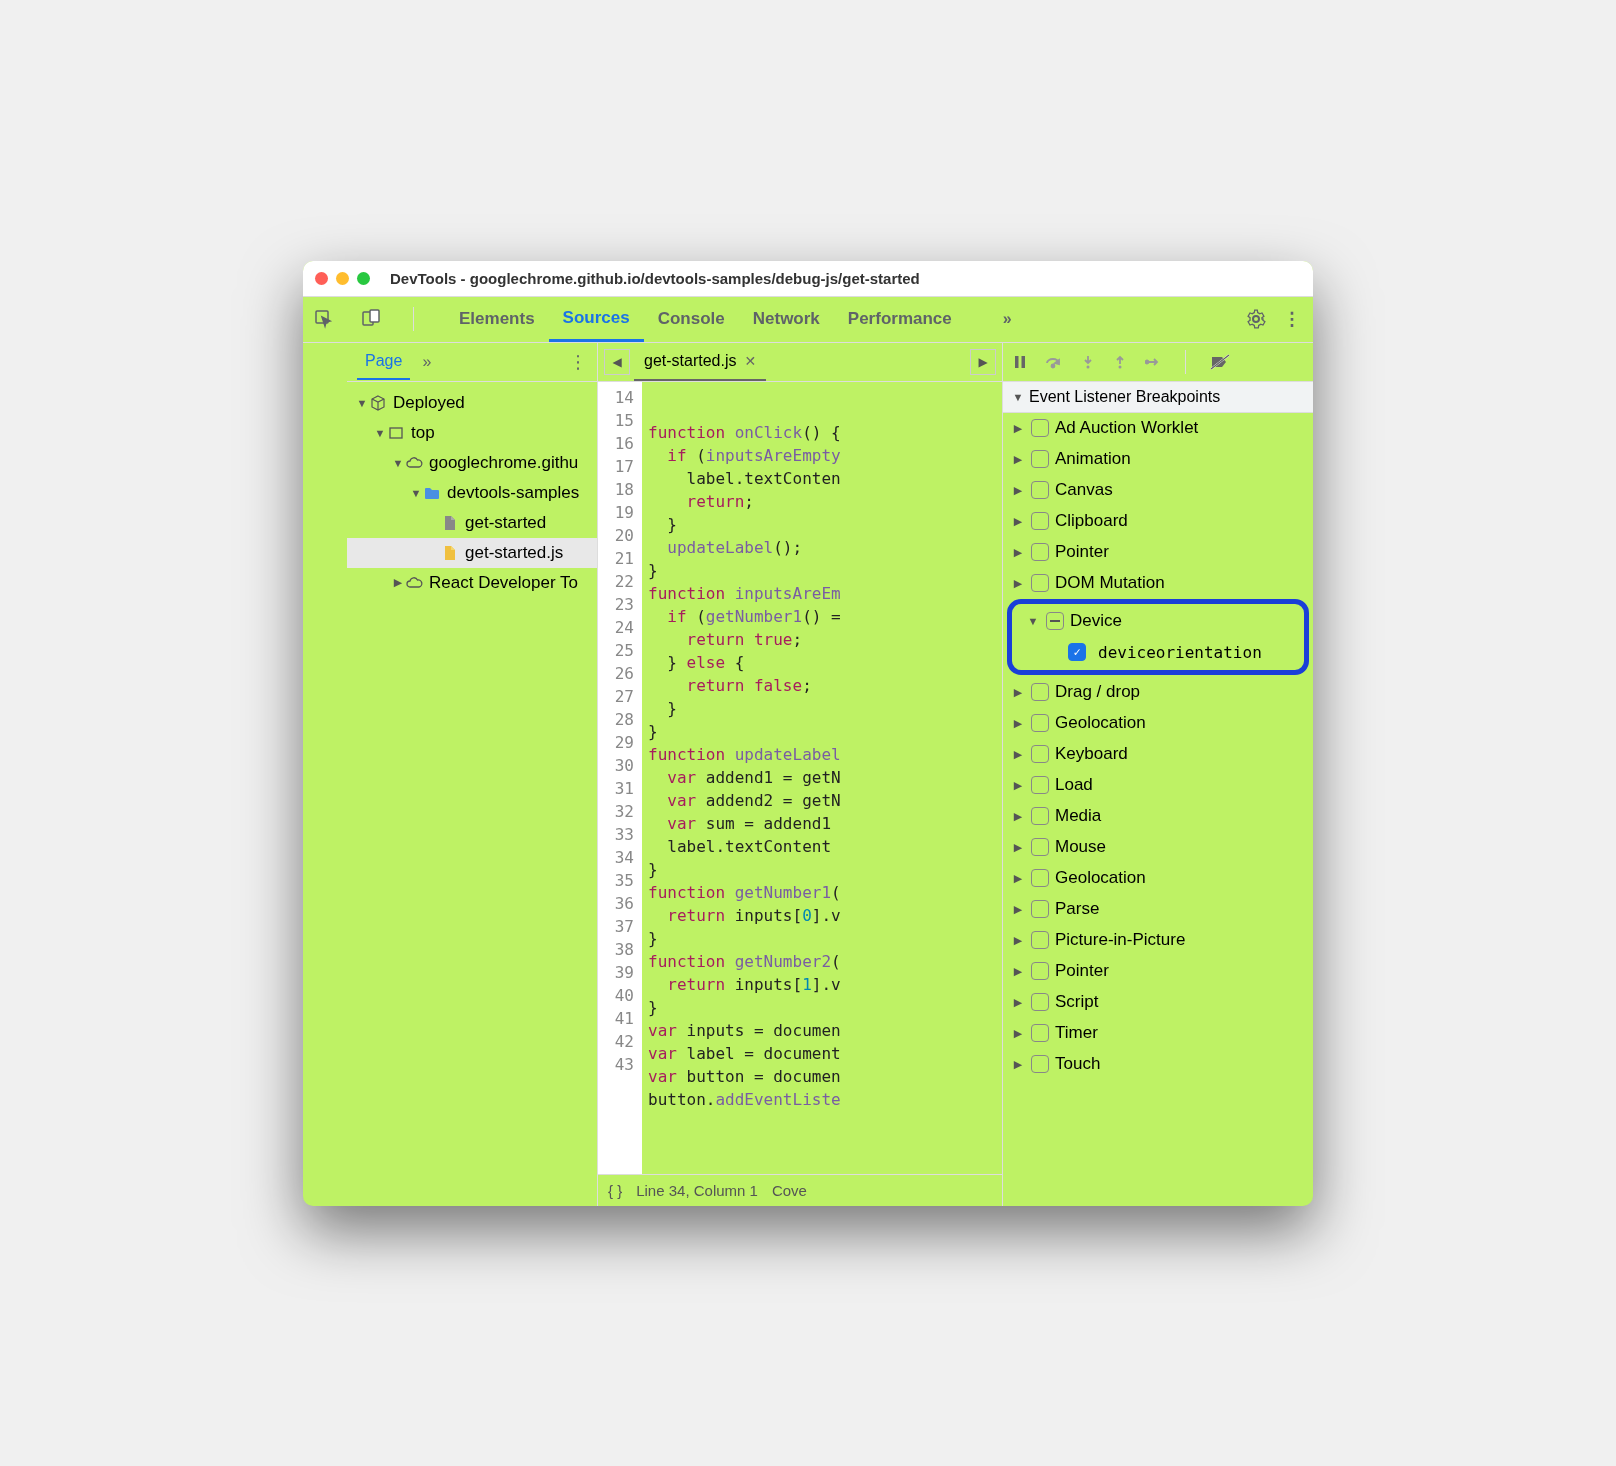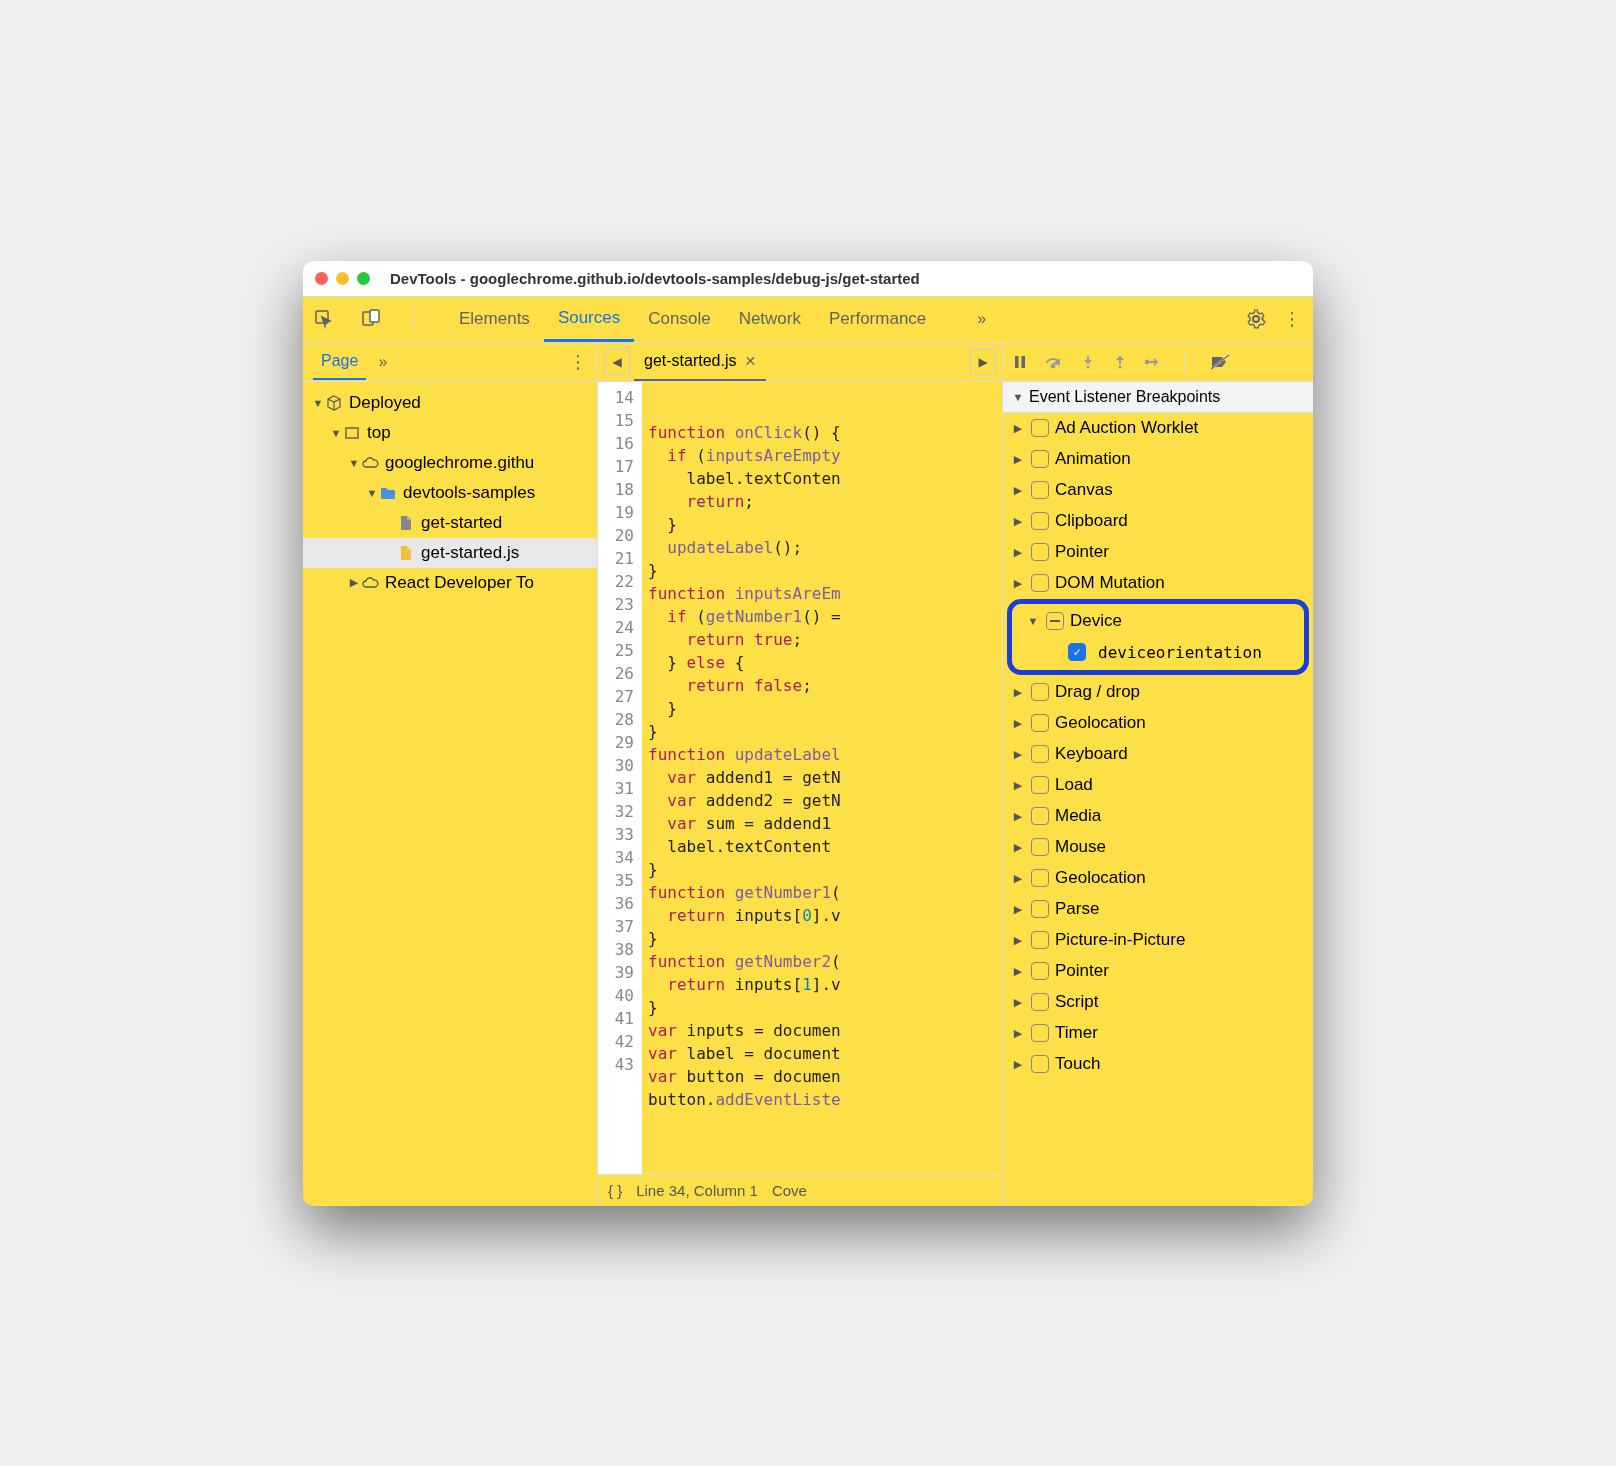--- a/index.html
+++ b/index.html
@@ -1,32 +1,32 @@
 <!DOCTYPE html>
 <html><head>
 <meta charset="utf-8">
 <style>
 * { box-sizing: border-box; margin: 0; padding: 0; }
 body { font-family: -apple-system, "Helvetica Neue", Arial, sans-serif; background: #f0f0f0; width: 1616px; height: 1466px; display: flex; align-items: center; justify-content: center; }
-.window { width: 1010px; height: 945px; background: #fde047; border-radius: 10px; box-shadow: 0 25px 60px rgba(0,0,0,0.5); overflow: hidden; display: flex; flex-direction: column; position: relative; }
+.window { width: 1010px; height: 945px; background: #bef264; border-radius: 10px; box-shadow: 0 25px 60px rgba(0,0,0,0.5); overflow: hidden; display: flex; flex-direction: column; position: relative; }
 .titlebar { height: 36px; background: #fff; display: flex; align-items: center; padding: 0 12px; border-bottom: 1px solid #ddd; }
 .traffic { display: flex; gap: 8px; margin-right: 20px; }
 .tlight { width: 13px; height: 13px; border-radius: 50%; }
 .tlight.close { background: #ff5f57; }
 .tlight.min { background: #ffbd2e; }
 .tlight.max { background: #28c840; }
 .title { font-size: 15px; font-weight: 600; color: #333; }
-.toolbar { height: 46px; display: flex; align-items: center; padding: 0 10px; border-bottom: 1px solid #ddd; gap: 25px; }
+.toolbar { height: 46px; display: flex; align-items: center; padding: 0 10px; border-bottom: 1px solid #ddd; gap: 25px; font-weight: bold; }
 .tool-icon { width: 22px; height: 22px; display: flex; align-items: center; justify-content: center; color: #5f6368; }
 .divider { width: 1px; height: 24px; background: #ddd; margin: 0 6px; }
 .tab { padding: 0 14px; height: 46px; display: flex; align-items: center; font-size: 17px; color: #5f6368; cursor: pointer; }
 .tab.active { color: #1a73e8; border-bottom: 3px solid #1a73e8; margin-bottom: -1px; }
 .toolbar-right { margin-left: auto; display: flex; align-items: center; gap: 14px; }
 .main { flex: 1; display: flex; overflow: hidden; }
-.sidebar { width: 295px; border-right: 1px solid #ddd; display: flex; flex-direction: column; overflow: hidden; }
+.sidebar { width: 295px; border-right: 1px solid #ddd; display: flex; flex-direction: column; overflow: hidden; padding-left: 44px; }
 .sidebar-tabs { height: 39px; display: flex; align-items: center; padding: 0 10px; border-bottom: 1px solid #ddd; }
 .sidebar-tab { font-size: 16px; color: #1a73e8; border-bottom: 2px solid #1a73e8; padding: 8px 8px; }
 .chevron-more { margin-left: 12px; font-size: 16px; color: #5f6368; }
 .sidebar-tabs .dots { margin-left: auto; color: #5f6368; font-size: 18px; }
 .tree { padding: 6px 0; font-size: 17px; overflow: hidden; }
 .tree-item { display: flex; align-items: center; height: 30px; white-space: nowrap; overflow: hidden; }
 .tri { width: 14px; color: #555; font-size: 11px; display: inline-block; text-align: center; }
 .tree-icon { width: 18px; height: 18px; margin-right: 6px; display: inline-flex; align-items: center; justify-content: center; }
 .tree-item.selected { background: #e8e8e8; }
 .editor { flex: 1; display: flex; flex-direction: column; border-right: 1px solid #ddd; overflow: hidden; }

